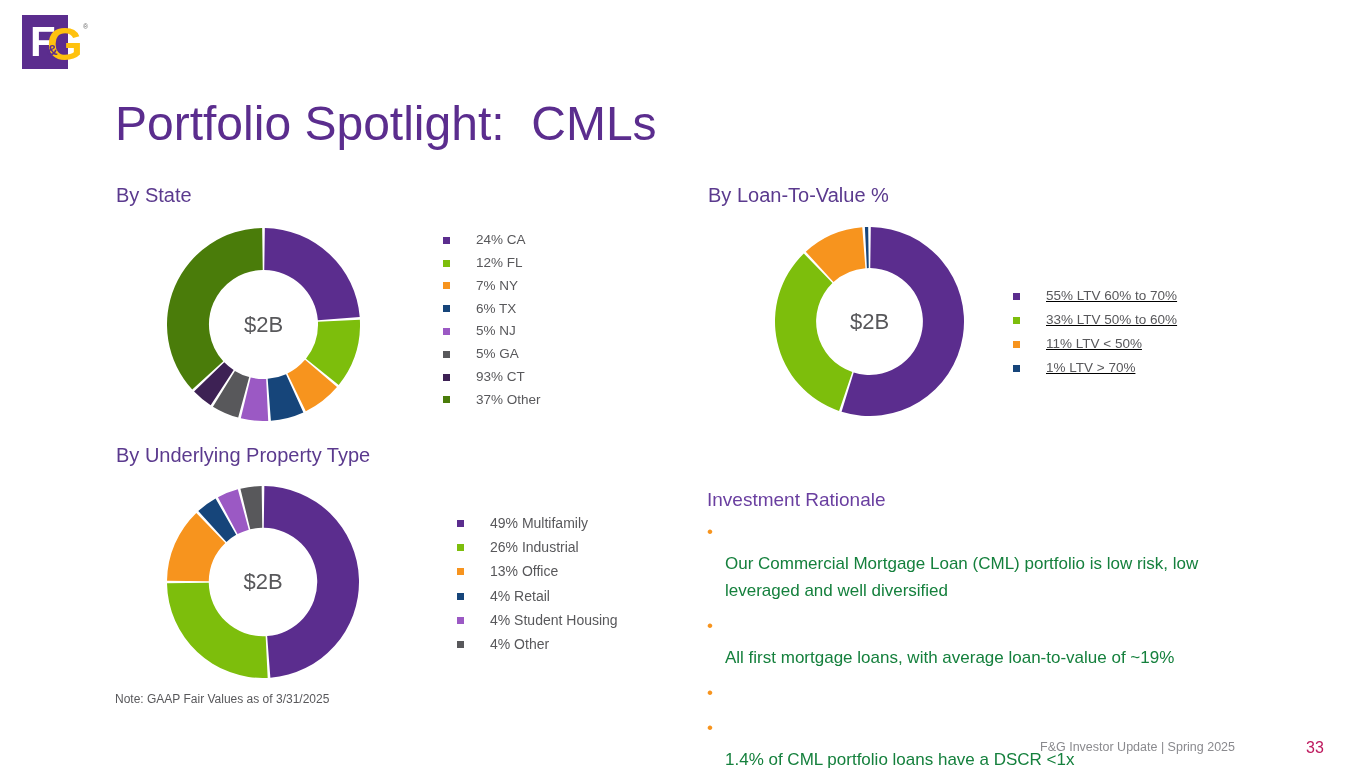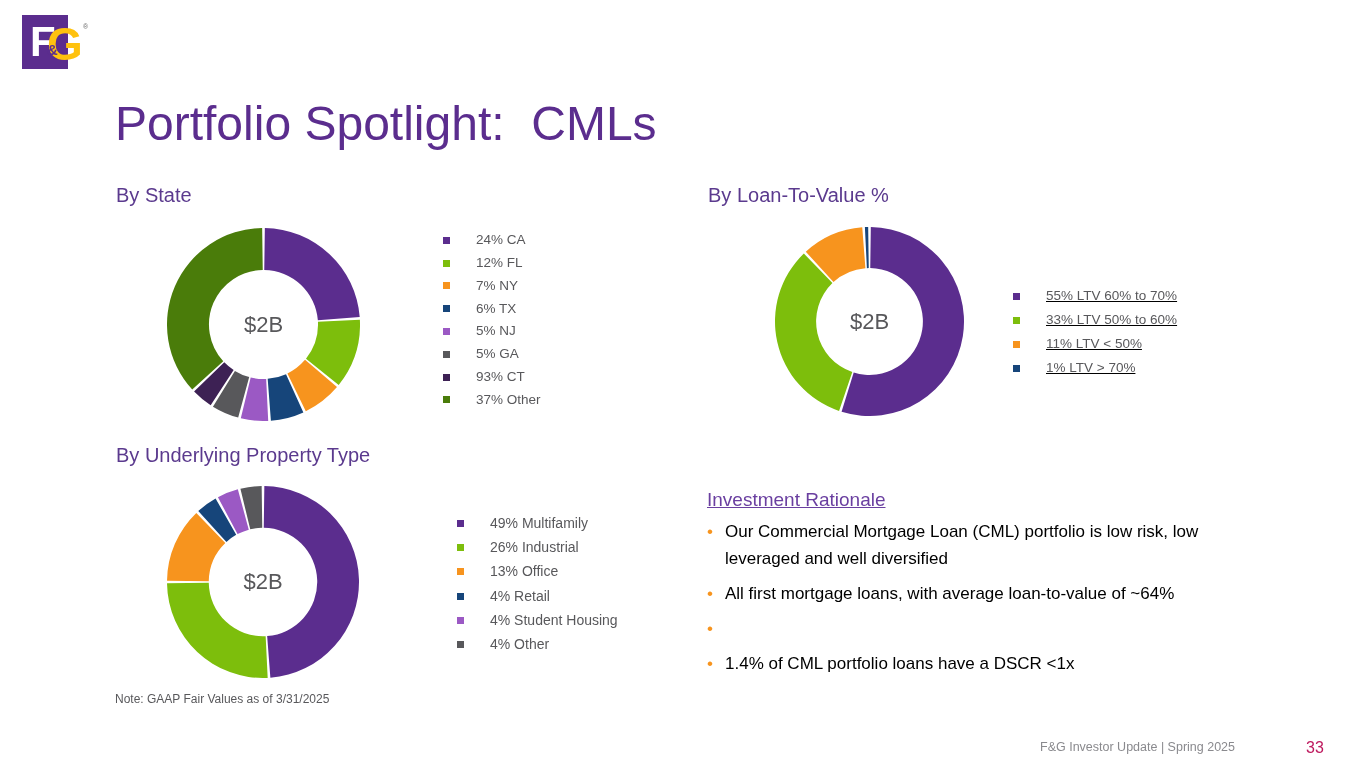--- a/index.html
+++ b/index.html
@@ -25,21 +25,21 @@
 
   
   .title { position:absolute; left:115px; top:96px; font-size:48px; color:#5B2D8E;
            letter-spacing:0px; white-space:pre; }
 
   
   .sec-hd { position:absolute; font-size:20px; color:#5B3A8E; }
   #hd-state { left:116px; top:184px; }
   #hd-ltv   { left:708px; top:184px; }
   #hd-prop  { left:116px; top:444px; }
-  #hd-rationale { left:707px; top:489px; font-size:19px; color:#6A3FA0;text-decoration:underline; }
+  #hd-rationale { left:707px; top:489px; font-size:19px; color:#6A3FA0; }
 
   
   .donut-wrap { position:absolute; }
   .donut { position:relative; }
   .donut svg { display:block; }
   .donut-center { position:absolute; left:0; top:0; width:100%; height:100%;
                   display:flex; align-items:center; justify-content:center;
                   font-size:22px; color:#58585B; pointer-events:none; }
 
   
@@ -54,21 +54,21 @@
   #legend-ltv .legend-row { height:24px; }
   #legend-ltv .legend-txt { font-size:13.5px; }
   #legend-prop { left:457px; top:511px; }
   #legend-prop .legend-row { height:24.3px; }
   #legend-prop .legend-txt { font-size:14px; }
 
   
   .bullets { position:absolute; left:707px; top:518px; width:560px; }
   .bullet { display:flex; align-items:flex-start; margin-bottom:8px; }
   .bullet-dot { flex:0 0 18px; color:#F7941E; font-size:17px; line-height:27px; }
-  .bullet-txt { font-size:17px; color:#000000; line-height:27px; }
+  .bullet-txt { font-size:17px; color:#15803d; line-height:27px;margin-top:32px; }
 
   
   .note { position:absolute; left:115px; top:692px; font-size:12px; color:#58585B; }
   .footer { position:absolute; left:1040px; top:740px; font-size:12.5px; color:#8a8a8e; }
   .pagenum { position:absolute; left:1306px; top:739px; font-size:16px; color:#be185d; }
 </style>
 </head>
 <body>
 
 <div class="slide">
@@ -209,21 +209,21 @@
       </div>
     </div>
 
   <div class="bullets" id="rationale-bullets">
       <div class="bullet">
         <span class="bullet-dot">•</span>
         <span class="bullet-txt">Our Commercial Mortgage Loan (CML) portfolio is low risk, low leveraged and well diversified</span>
       </div>
       <div class="bullet">
         <span class="bullet-dot">•</span>
-        <span class="bullet-txt">All first mortgage loans, with average loan-to-value of ~64%</span>
+        <span class="bullet-txt">All first mortgage loans, with average loan-to-value of ~19%</span>
       </div>
       <div class="bullet">
         <span class="bullet-dot">•</span>
       </div>
       <div class="bullet">
         <span class="bullet-dot">•</span>
         <span class="bullet-txt">1.4% of CML portfolio loans have a DSCR &lt;1x</span>
       </div>
     </div>
 

